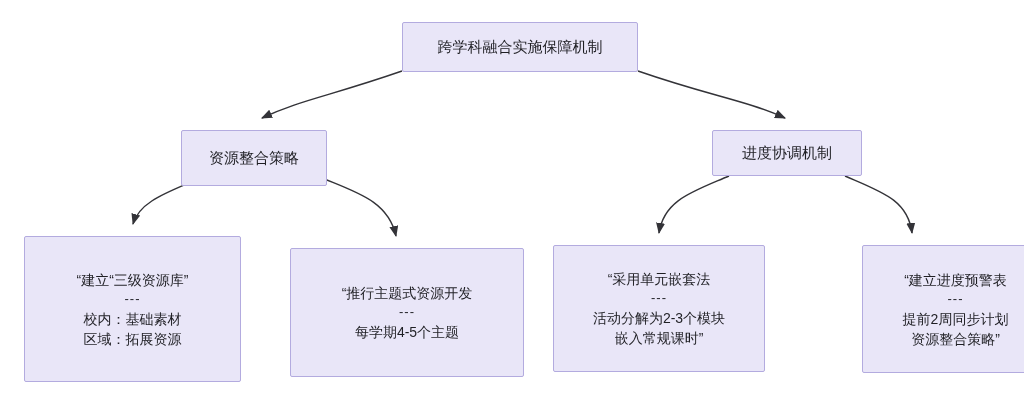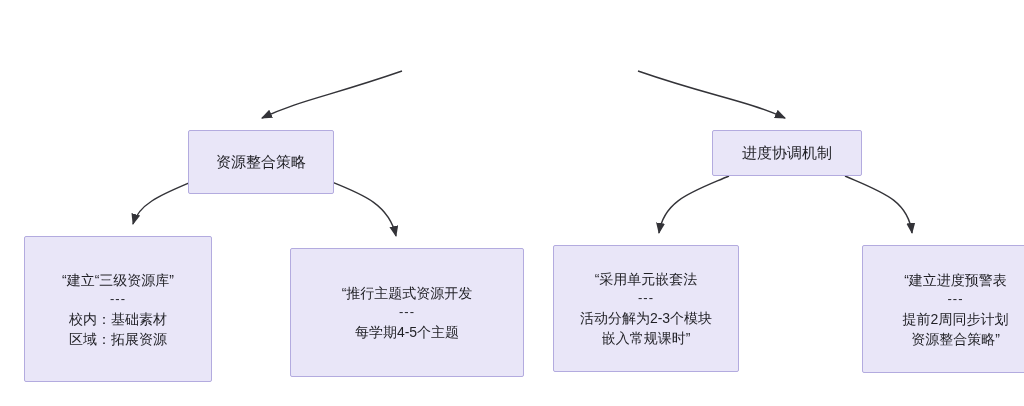--- a/index.html
+++ b/index.html
@@ -85,43 +85,46 @@
 
     <path d="M 205 176 C 170 192, 140 200, 133 224" fill="none" stroke="#333338" stroke-width="1.4" marker-end="url(#arrowhead)"></path>
 
     <path d="M 317 176 C 355 192, 388 200, 396 236" fill="none" stroke="#333338" stroke-width="1.4" marker-end="url(#arrowhead)"></path>
 
     <path d="M 729 176 C 692 192, 664 200, 659 233" fill="none" stroke="#333338" stroke-width="1.4" marker-end="url(#arrowhead)"></path>
 
     <path d="M 845 176 C 882 192, 908 200, 912 233" fill="none" stroke="#333338" stroke-width="1.4" marker-end="url(#arrowhead)"></path>
   </svg>
 
+  <div class="node node-single" style="left:402px; top:22px; width:236px; height:50px;">
+    <span class="line">跨学科融合实施保障机制</span>
+  </div>
 
-  <div class="node node-single" style="left:188px; top:130px; width:146px; height:64px;">
+  <div class="node node-single" style="left:181px; top:130px; width:146px; height:56px;">
     <span class="line">资源整合策略</span>
   </div>
 
   <div class="node node-single" style="left:712px; top:130px; width:150px; height:46px;text-align:right;">
     <span class="line">进度协调机制</span>
   </div>
 
-  <div class="node node-multi" style="left:24px; top:236px; width:188px; height:146px;">
+  <div class="node node-multi" style="left:24px; top:236px; width:217px; height:146px;">
     <span class="line">“建立“三级资源库”</span>
     <span class="line sep">---</span>
     <span class="line">校内：基础素材</span>
     <span class="line">区域：拓展资源</span>
   </div>
 
   <div class="node node-multi" style="left:290px; top:248px; width:234px; height:129px;">
     <span class="line">“推行主题式资源开发</span>
     <span class="line sep">---</span>
     <span class="line">每学期4-5个主题</span>
   </div>
 
-  <div class="node node-multi" style="left:553px; top:245px; width:186px; height:127px;">
+  <div class="node node-multi" style="left:553px; top:245px; width:212px; height:127px;">
     <span class="line">“采用单元嵌套法</span>
     <span class="line sep">---</span>
     <span class="line">活动分解为2-3个模块</span>
     <span class="line">嵌入常规课时”</span>
   </div>
 
   <div class="node node-multi" style="left:818px; top:245px; width:187px; height:128px;margin-left:44px;">
     <span class="line">“建立进度预警表</span>
     <span class="line sep">---</span>
     <span class="line">提前2周同步计划</span>

